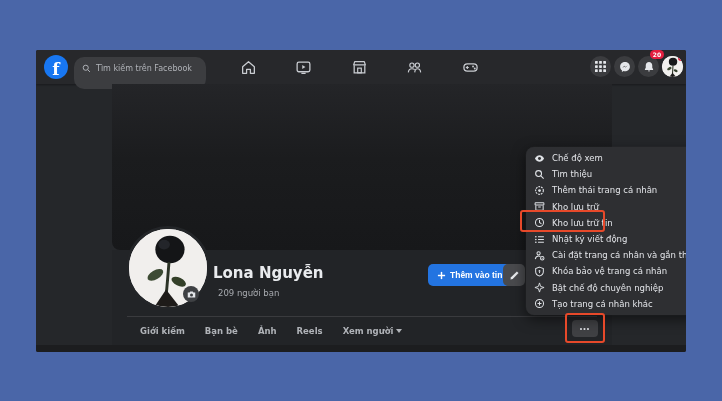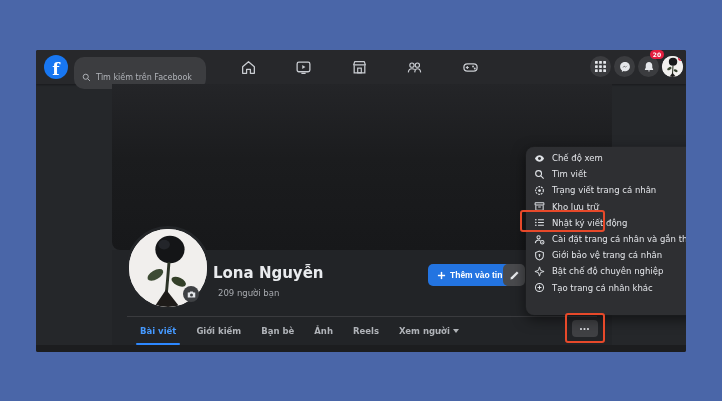--- a/index.html
+++ b/index.html
@@ -19,21 +19,21 @@
     background:#27282b; box-shadow:0 1px 2px rgba(0,0,0,.35);
   }
   .fb-logo {
     position:absolute; left:8px; top:5px; width:24px; height:24px; border-radius:50%;
     background:#1877f2; color:#fff; font-weight:bold; font-size:17px;
     display:flex; align-items:flex-end; justify-content:center; line-height:1.05;
     font-family:"DejaVu Serif","Liberation Serif",serif;
   }
   .search-pill {
     position:absolute; left:38px; top:7px; width:132px; height:20px; border-radius:10px;
-    background:#3c3d40; display:flex; align-items:flex-start; padding:16px 8px; gap:5px;
+    background:#3c3d40; display:flex; align-items:flex-end; padding:16px 8px; gap:5px;
   }
   .search-pill svg { flex:0 0 auto; }
   .search-pill span { font-size:8px; color:#b0b3b8; white-space:nowrap; }
   .nav-icons { position:absolute; left:190px; top:0; width:266px; height:34px;
     display:flex; align-items:center; justify-content:space-between; padding:0 10px; }
   .nav-ic { width:24px; height:24px; display:flex; align-items:center; justify-content:center;
     border-radius:6px; }
   .right-icons { position:absolute; right:3px; top:6px; display:flex; gap:3px; }
   .circ-btn { width:21px; height:21px; border-radius:50%; background:#3b3c3f;
     display:flex; align-items:center; justify-content:center; position:relative; }
@@ -238,23 +238,20 @@
   </button>
 
   <button class="edit-btn">
     <svg width="11" height="11" viewBox="0 0 12 12">
       <path d="M1.6 10.4 L2.2 8 L8.6 1.6 L10.4 3.4 L4 9.8 Z" fill="#e9ebee"></path>
     </svg>
   </button>
 
   <div class="tab-divider"></div>
   <div class="tabbar">
-    <div class="tab active">
-      <span>Bài viết</span>
-    </div>
     <div class="tab">
       <span>Giới kiếm</span>
     </div>
     <div class="tab">
       <span>Bạn bè</span>
     </div>
     <div class="tab">
       <span>Ảnh</span>
     </div>
     <div class="tab">
@@ -282,44 +279,53 @@
       <span class="lbl">Chế độ xem</span>
     </div>
 
     <div class="menu-item">
       <span class="mi-icon">
           <svg width="11" height="11" viewBox="0 0 12 12">
         <circle cx="5" cy="5" r="3.2" fill="none" stroke="#dfe2e6" stroke-width="1.2"></circle>
         <line x1="7.5" y1="7.5" x2="10.5" y2="10.5" stroke="#dfe2e6" stroke-width="1.2"></line>
       </svg>
         </span>
-      <span class="lbl">Tìm viết</span>
+      <span class="lbl">Tìm thiệu</span>
     </div>
 
     <div class="menu-item">
       <span class="mi-icon">
           <svg width="11" height="11" viewBox="0 0 12 12">
         <circle cx="6" cy="6" r="4.2" fill="none" stroke="#dfe2e6" stroke-width="1.2" stroke-dasharray="2 1"></circle>
         <circle cx="6" cy="6" r="1.5" fill="#dfe2e6"></circle>
       </svg>
         </span>
-      <span class="lbl">Trạng viết trang cá nhân</span>
+      <span class="lbl">Thêm thái trang cá nhân</span>
     </div>
 
     <div class="menu-item">
       <span class="mi-icon">
           <svg width="11" height="11" viewBox="0 0 12 12">
         <rect x="1.2" y="2" width="9.6" height="2.4" rx=".6" fill="none" stroke="#dfe2e6" stroke-width="1.1"></rect>
         <path d="M2 4.8 V10 H10 V4.8" fill="none" stroke="#dfe2e6" stroke-width="1.1"></path>
         <line x1="4.6" y1="6.6" x2="7.4" y2="6.6" stroke="#dfe2e6" stroke-width="1.1"></line>
       </svg>
         </span>
       <span class="lbl">Kho lưu trữ</span>
     </div>
 
+    <div class="menu-item">
+      <span class="mi-icon">
+          <svg width="11" height="11" viewBox="0 0 12 12">
+        <circle cx="6" cy="6" r="4.4" fill="none" stroke="#dfe2e6" stroke-width="1.1"></circle>
+        <path d="M6 3.6 V6 L7.8 7.2" fill="none" stroke="#dfe2e6" stroke-width="1.1" stroke-linecap="round"></path>
+      </svg>
+        </span>
+      <span class="lbl">Kho lưu trữ tin</span>
+    </div>
 
     <div class="menu-item">
       <span class="mi-icon">
           <svg width="11" height="11" viewBox="0 0 12 12">
         <circle cx="2" cy="3" r=".9" fill="#dfe2e6"></circle>
             <line x1="4.4" y1="3" x2="10.8" y2="3" stroke="#dfe2e6" stroke-width="1.1"></line>
         <circle cx="2" cy="6" r=".9" fill="#dfe2e6"></circle>
             <line x1="4.4" y1="6" x2="10.8" y2="6" stroke="#dfe2e6" stroke-width="1.1"></line>
         <circle cx="2" cy="9" r=".9" fill="#dfe2e6"></circle>
             <line x1="4.4" y1="9" x2="10.8" y2="9" stroke="#dfe2e6" stroke-width="1.1"></line>
@@ -341,21 +347,21 @@
     </div>
 
     <div class="menu-item">
       <span class="mi-icon">
           <svg width="11" height="11" viewBox="0 0 12 12">
         <path d="M6 1.2 L10.2 2.8 V6 C10.2 8.6 8.5 10.3 6 11 C3.5 10.3 1.8 8.6 1.8 6 V2.8 Z" fill="none" stroke="#dfe2e6" stroke-width="1.1"></path>
         <circle cx="6" cy="5.4" r="1" fill="#dfe2e6"></circle>
         <line x1="6" y1="6.2" x2="6" y2="7.8" stroke="#dfe2e6" stroke-width="1"></line>
       </svg>
         </span>
-      <span class="lbl">Giới bảo vệ trang cá nhân</span>
+      <span class="lbl">Khóa bảo vệ trang cá nhân</span>
     </div>
 
     <div class="menu-item">
       <span class="mi-icon">
           <svg width="11" height="11" viewBox="0 0 12 12">
         <path d="M6 1 L7.2 4.8 L11 6 L7.2 7.2 L6 11 L4.8 7.2 L1 6 L4.8 4.8 Z" fill="none" stroke="#dfe2e6" stroke-width="1"></path>
       </svg>
         </span>
       <span class="lbl">Bật chế độ chuyên nghiệp</span>
     </div>

